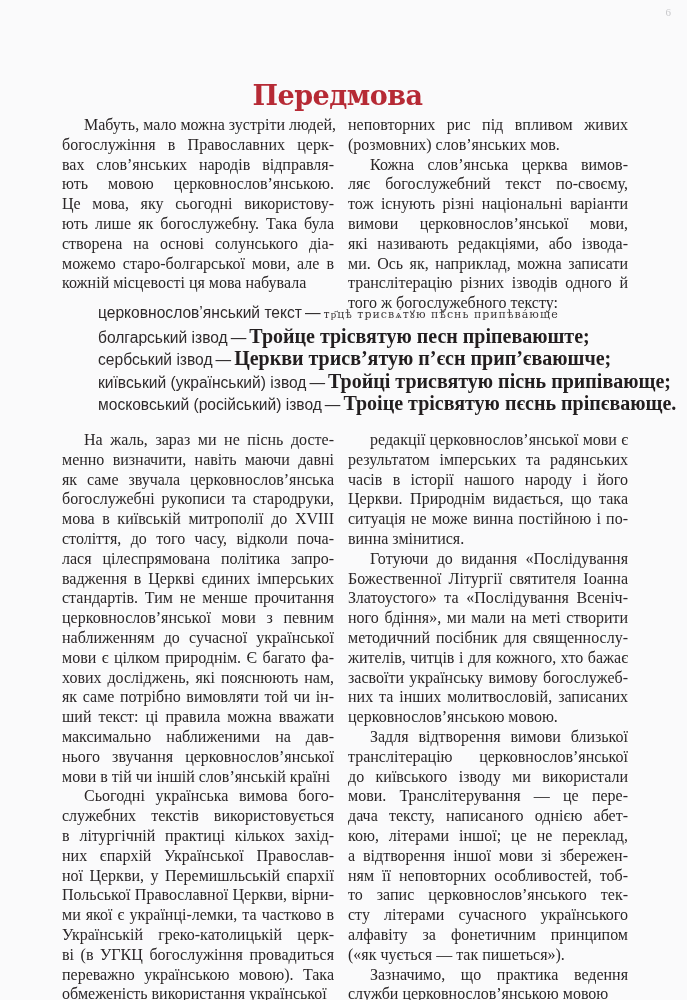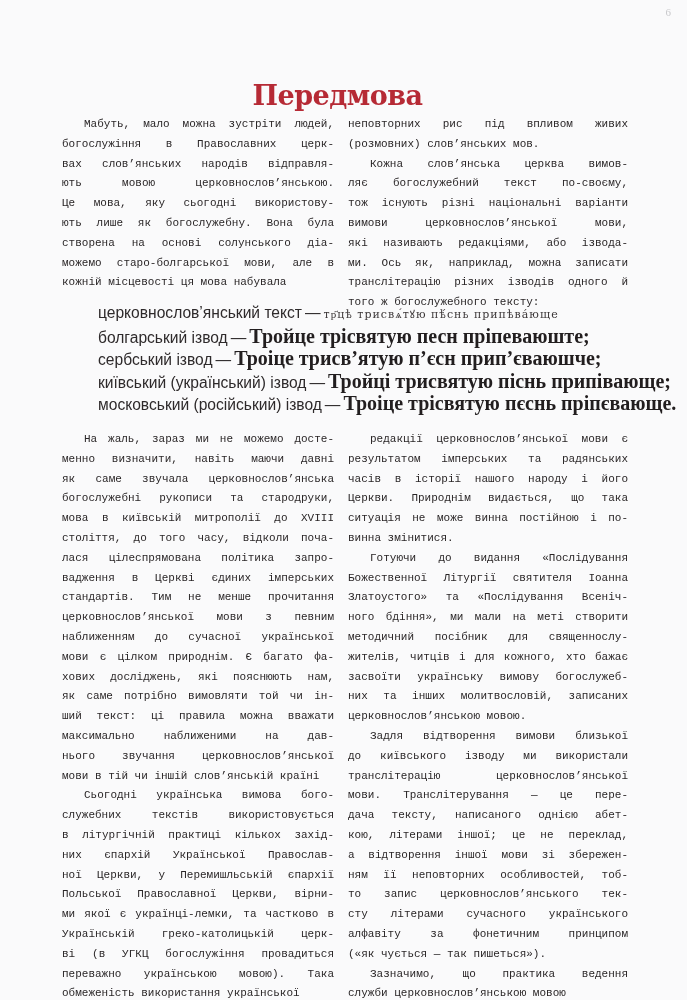--- a/index.html
+++ b/index.html
@@ -10,22 +10,22 @@
       color: #2a2627;
       position: relative;
     }
     .page-num { position: absolute; top: 6px; right: 16px; font-size: 11px; color: #c9c9cc; }
     .title {
       position: absolute; top: 80px; left: 0; width: 675px; text-align: center;
       font-size: 27px; font-weight: bold; color: #b62a35;
       font-family: "DejaVu Serif", serif; letter-spacing: -0.5px;
     }
     .col {
-      position: absolute; font-size: 11px; line-height: 19.8px;
-      text-align: justify; text-align-last: auto; font-family: Liberation Mono, monospace;
+      position: absolute; font-size: 16px; line-height: 19.8px;
+      text-align: justify; text-align-last: auto;
     }
     .col-l1 { left: 62px; width: 272px; top: 115px; }
     .col-r1 { left: 348px; width: 280px; top: 115px; }
     .col-l2 { left: 62px; width: 272px; top: 430px; }
     .col-r2 { left: 348px; width: 280px; top: 430px; }
     .line { display: block; text-align: justify; text-align-last: justify; white-space: nowrap; }
     .line.last { text-align-last: left; }
     .izvody {
       position: absolute; left: 98px; top: 303px; width: 540px;
       font-size: 15.6px; line-height: 20.6px;
@@ -41,48 +41,48 @@
 
 <div class="page-num">6</div>
 <h1 class="title" style="margin:0;">Передмова</h1>
 
 <div class="col col-l1" id="col-l1">
     <span class="line" style="text-indent: 22px;">Мабуть, мало можна зустріти людей,</span>
     <span class="line">богослужіння в Православних церк-</span>
     <span class="line">вах слов’янських народів відправля-</span>
     <span class="line">ють мовою церковнослов’янською.</span>
     <span class="line">Це мова, яку сьогодні використову-</span>
-    <span class="line">ють лише як богослужебну. Вона була</span>
+    <span class="line">ють лише як богослужебну. Така була</span>
     <span class="line">створена на основі солунського діа-</span>
     <span class="line">можемо старо-болгарської мови, але в</span>
     <span class="line last">кожній місцевості ця мова набувала</span>
   </div>
 <div class="col col-r1" id="col-r1">
     <span class="line">неповторних рис під впливом живих</span>
     <span class="line last">(розмовних) слов’янських мов.</span>
     <span class="line" style="text-indent: 22px;">Кожна слов’янська церква вимов-</span>
     <span class="line">ляє богослужебний текст по-своєму,</span>
     <span class="line">тож існують різні національні варіанти</span>
     <span class="line">вимови церковнослов’янської мови,</span>
     <span class="line">які називають редакціями, або ізвода-</span>
     <span class="line">ми. Ось як, наприклад, можна записати</span>
     <span class="line">транслітерацію різних ізводів одного й</span>
     <span class="line last">того ж богослужебного тексту:</span>
   </div>
 
 <div class="izvody">
   <div class="izvod-row"><span>церковнослов’янський текст</span><span class="dash">—</span><span class="slav">тр҃цѣ трисвѧ́тꙋю пѣ́снь припѣва́юще</span></div>
   <div class="izvod-row"><span>болгарський ізвод</span><span class="dash">—</span><b>Тройце трісвятую песн пріпеваюште;</b></div>
-  <div class="izvod-row"><span>сербський ізвод</span><span class="dash">—</span><b>Троіце трисв’ятую п’єсн прип’єваюшче;</b></div>
+  <div class="izvod-row"><span>сербський ізвод</span><span class="dash">—</span><b>Церкви трисв’ятую п’єсн прип’єваюшче;</b></div>
   <div class="izvod-row"><span>київський (український) ізвод</span><span class="dash">—</span><b>Тройці трисвятую піснь припівающе;</b></div>
   <div class="izvod-row"><span>московський (російський) ізвод</span><span class="dash">—</span><b>Троіце трісвятую пєснь пріпєвающе.</b></div>
 </div>
 
 <div class="col col-l2" id="col-l2">
-    <span class="line" style="text-indent: 22px;">На жаль, зараз ми не можемо досте-</span>
+    <span class="line" style="text-indent: 22px;">На жаль, зараз ми не піснь досте-</span>
     <span class="line">менно визначити, навіть маючи давні</span>
     <span class="line">як саме звучала церковнослов’янська</span>
     <span class="line">богослужебні рукописи та стародруки,</span>
     <span class="line">мова в київській митрополії до XVIII</span>
     <span class="line">століття, до того часу, відколи поча-</span>
     <span class="line">лася цілеспрямована політика запро-</span>
     <span class="line">вадження в Церкві єдиних імперських</span>
     <span class="line">стандартів. Тим не менше прочитання</span>
     <span class="line">церковнослов’янської мови з певним</span>
     <span class="line">наближенням до сучасної української</span>
@@ -115,22 +115,22 @@
     <span class="line" style="text-indent: 22px;">Готуючи до видання «Послідування</span>
     <span class="line">Божественної Літургії святителя Іоанна</span>
     <span class="line">Златоустого» та «Послідування Всеніч-</span>
     <span class="line">ного бдіння», ми мали на меті створити</span>
     <span class="line">методичний посібник для священнослу-</span>
     <span class="line">жителів, читців і для кожного, хто бажає</span>
     <span class="line">засвоїти українську вимову богослужеб-</span>
     <span class="line">них та інших молитвословій, записаних</span>
     <span class="line last">церковнослов’янською мовою.</span>
     <span class="line" style="text-indent: 22px;">Задля відтворення вимови близької</span>
+    <span class="line">транслітерацію церковнослов’янської</span>
     <span class="line">до київського ізводу ми використали</span>
-    <span class="line">транслітерацію церковнослов’янської</span>
     <span class="line">мови. Транслітерування — це пере-</span>
     <span class="line">дача тексту, написаного однією абет-</span>
     <span class="line">кою, літерами іншої; це не переклад,</span>
     <span class="line">а відтворення іншої мови зі збережен-</span>
     <span class="line">ням її неповторних особливостей, тоб-</span>
     <span class="line">то запис церковнослов’янського тек-</span>
     <span class="line">сту літерами сучасного українського</span>
     <span class="line">алфавіту за фонетичним принципом</span>
     <span class="line last">(«як чується — так пишеться»).</span>
     <span class="line" style="text-indent: 22px;">Зазначимо, що практика ведення</span>

